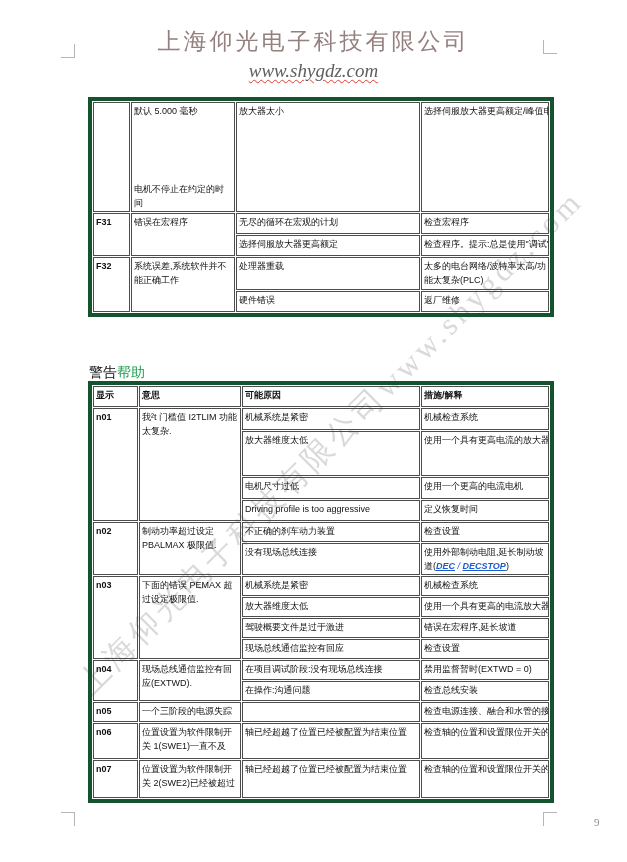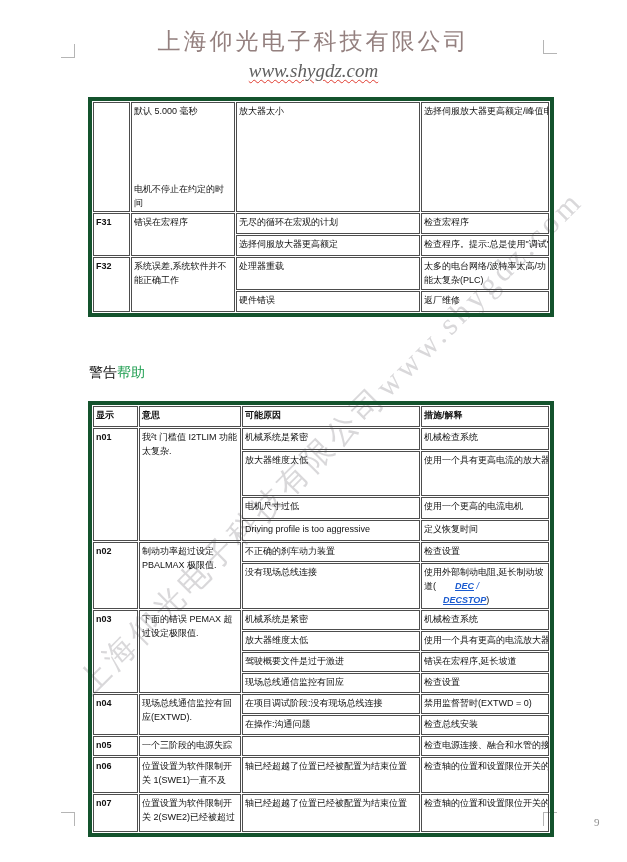--- a/index.html
+++ b/index.html
@@ -25,30 +25,30 @@
   .cmark.tl{left:61px;top:44px;border-right:1px solid #b5b5b5;border-bottom:1px solid #b5b5b5;}
   .cmark.tr{left:543px;top:40px;border-left:1px solid #b5b5b5;border-bottom:1px solid #b5b5b5;}
   .cmark.bl{left:61px;top:812px;border-right:1px solid #b5b5b5;border-top:1px solid #b5b5b5;}
   .cmark.br{left:543px;top:812px;border-left:1px solid #b5b5b5;border-top:1px solid #b5b5b5;}
   
   table.doc{position:absolute;left:88px;border-collapse:separate;border-spacing:1px;
       table-layout:fixed;width:458px;border:4px solid #14532d;background:transparent;z-index:1;}
   table.doc td{border:1px solid #4d4d4d;vertical-align:top;padding:1px 2px;
       font-size:9px;line-height:14px;overflow:hidden;background:transparent;}
   #fault-table{top:97px;}
-  #warning-table{top:381px;margin-top:20px;}
+  #warning-table{top:381px;}
   td.code{font-weight:bold;font-size:9.5px;}
   td.hd{font-weight:bold;font-size:9.5px;}
   .nw{white-space:nowrap;}
   .h86{height:86px}.h45{height:45px}.h38{height:38px}.h36{height:36px}.h33{height:33px}.h30{height:30px}.h22{height:22px}.h21{height:21px}
   .h20{height:20px}
   .gap-top{margin-top:64px;}
   .section-title{position:absolute;left:89px;top:364px;font-size:14px;z-index:1;}
   .title-green{color:#1e9e50;}
-  a.doclink{color:#1b5bd0;font-weight:bold;font-style:italic;text-decoration:underline;cursor:pointer;padding-left:19px;}
+  a.doclink{color:#1b5bd0;font-weight:bold;font-style:italic;text-decoration:underline;cursor:pointer;}
   .link-sep{color:#1b5bd0;font-style:italic;}
 </style>
 </head>
 <body>
 
 <div class="page">
 
   <div class="watermark">上海仰光电子科技有限公司www.shygdz.com</div>
   <div class="cmark tl"></div>
   <div class="cmark tr"></div>

